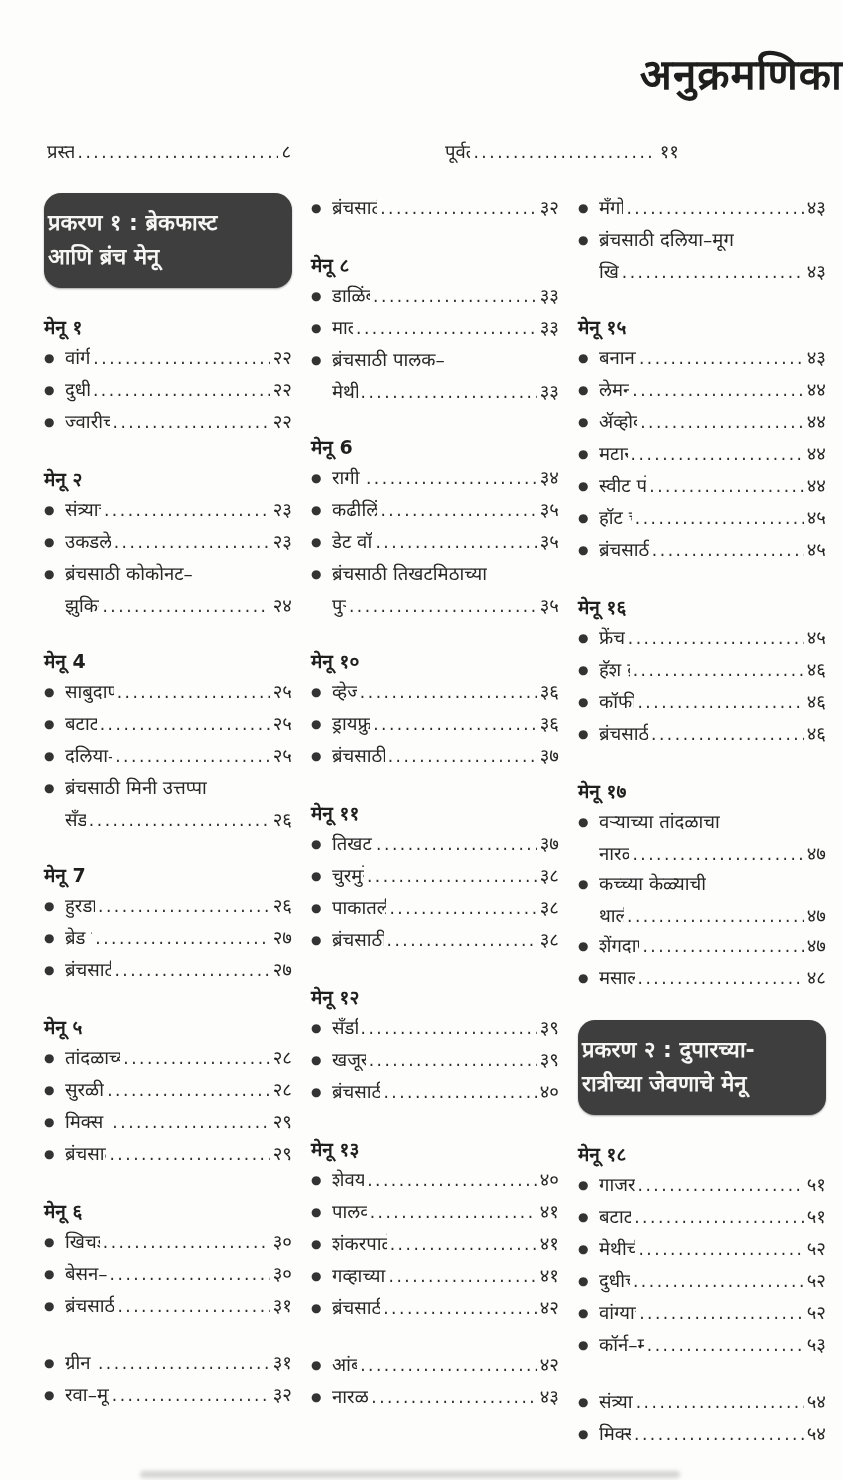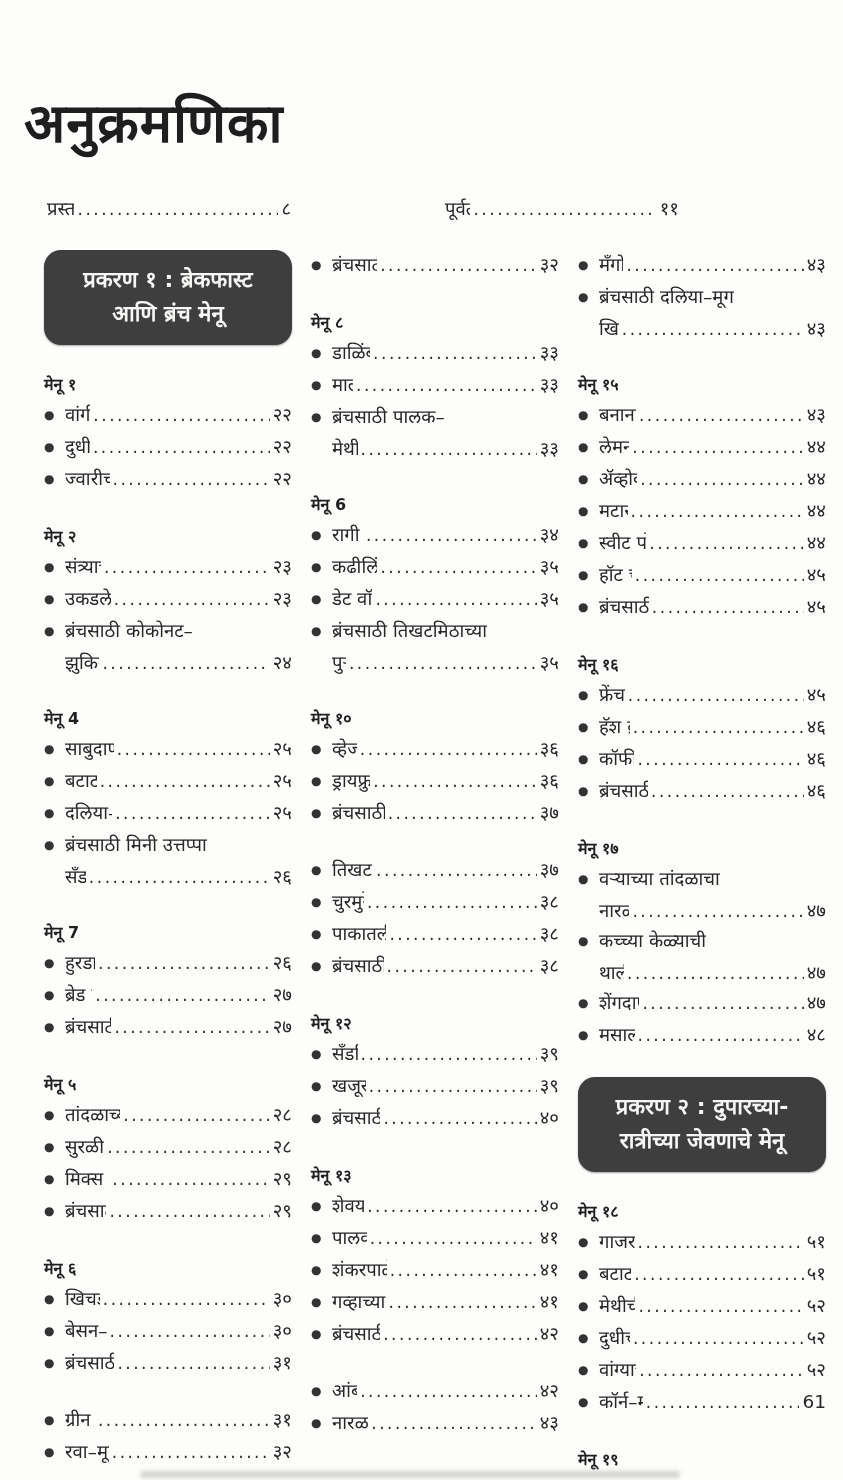--- a/index.html
+++ b/index.html
@@ -6,24 +6,24 @@
   .page {
     position:relative;
     width:843px; height:1480px;
     margin:0 auto;
     background:#fdfdfc;
     color:#262626;
     font-family:"DejaVu Sans","Liberation Sans",sans-serif;
     overflow:hidden;
   }
   .page-title {
-    text-align:left;
-    font-size:54px;
+    text-align:right;
+    font-size:42px;
     font-weight:bold;
-    padding-top:84px;
+    padding-top:44px;
     text-indent:24px;
     letter-spacing:1px;
     color:#1e1e1e;
   }
   .top-row {
     display:flex;
     margin:36px 0 0 47px;
     align-items:baseline;
   }
   .top-entry { width:244px; }
@@ -32,31 +32,31 @@
     display:flex;
     gap:19px;
     margin:26px 16px 0 44px;
     align-items:flex-start;
   }
   .column { flex:0 0 248px; width:248px; }
   .chapter-box {
     background:#3e3e3e;
     color:#f6f6f4;
     border-radius:17px;
-    text-align:center;
+    text-align:left;
     font-weight:bold;
     font-size:22px;
     line-height:1.55;
     padding:13px 4px 14px 4px;
     margin:0 0 24px 0;
     box-shadow:0 1px 2px rgba(0,0,0,0.35);
   }
   .menu-block { margin:0 0 25px 0; }
   .menu-heading {
-    font-size:16px;
+    font-size:19px;
     font-weight:bold;
     line-height:31px;
     color:#1f1f1f;
   }
   .entry-line {
     display:flex;
     align-items:baseline;
     line-height:29px;
     font-size:18.5px;
     white-space:nowrap;
@@ -356,20 +356,21 @@
             <span class="pagenum">३६</span>
           </div>
           <div class="entry-line">
             <span class="bullet">●</span>
             <span class="entry-text">ब्रंचसाठी मूगडाळ पराठे</span>
             <span class="leader"></span>
             <span class="pagenum">३७</span>
           </div>
         </div>
         <div class="menu-block">
+          <div class="menu-heading">मेनू ११</div>
           <div class="entry-line">
             <span class="bullet">●</span>
             <span class="entry-text">तिखट कॉर्न केक</span>
             <span class="leader"></span>
             <span class="pagenum">३७</span>
           </div>
           <div class="entry-line">
             <span class="bullet">●</span>
             <span class="entry-text">चुरमुरे उपमा</span>
             <span class="leader"></span>
@@ -613,25 +614,24 @@
           <div class="entry-line">
             <span class="bullet">●</span>
             <span class="entry-text">वांग्याचं लोणचं</span>
             <span class="leader"></span>
             <span class="pagenum">५२</span>
           </div>
           <div class="entry-line">
             <span class="bullet">●</span>
             <span class="entry-text">कॉर्न–मशरूम भात</span>
             <span class="leader"></span>
-            <span class="pagenum">61</span>
-          </div>
-        </div>
-        <div class="menu-block">
-          <div class="menu-heading">मेनू १९</div>
+            <span class="pagenum">५३</span>
+          </div>
+        </div>
+        <div class="menu-block">
           <div class="entry-line">
             <span class="bullet">●</span>
             <span class="entry-text">संत्र्याचा शिरा</span>
             <span class="leader"></span>
             <span class="pagenum">५४</span>
           </div>
           <div class="entry-line">
             <span class="bullet">●</span>
             <span class="entry-text">मिक्स भाजी</span>
             <span class="leader"></span>

